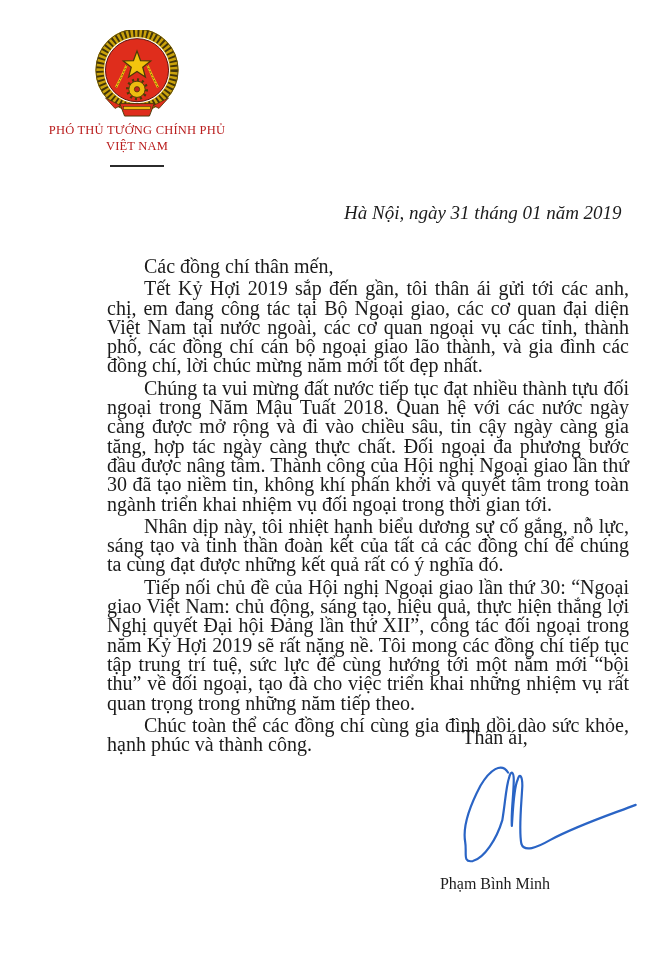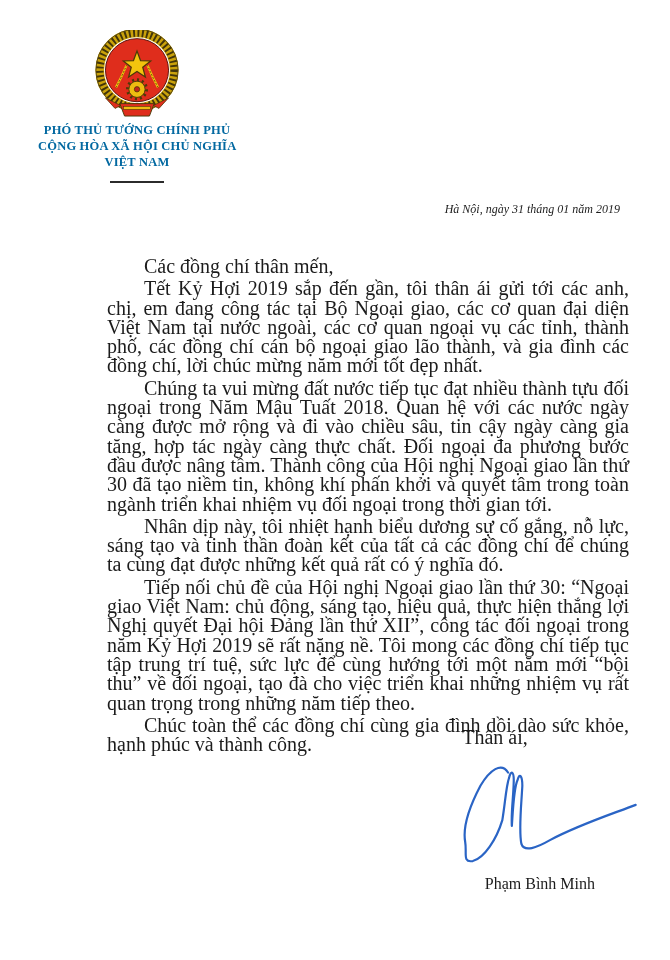--- a/index.html
+++ b/index.html
@@ -21,39 +21,38 @@
   }
   .page{position:absolute;inset:0;background:var(--paper);}
 
   
   .letterhead{
     position:absolute;left:38px;top:30px;width:198px;
     text-align:center;
   }
   .emblem{display:block;margin:0 auto 4px auto;}
   .lh-line{
-    font-weight:bold;
+    font-weight:normal;
     font-size:12.5px;
     line-height:16px;
     white-space:nowrap;
     letter-spacing:.2px;
-    color:#0369a1;
+    color:#b91c1c;
   }
   .lh-rule{
     width:54px;height:0;
     border-top:2px solid #2b2b2b;
     margin:11px auto 0 auto;
   }
 
   
   .dateline{
-    position:absolute;top:202px;left:330px;width:290px;
-    text-align:right;
+    position:absolute;top:202px;left:344px;width:290px;
     font-style:italic;
-    font-size:12px;
+    font-size:19px;
     white-space:nowrap;
   }
 
   
   .letter-body{
     position:absolute;left:107px;top:257px;width:522px;
     font-size:20px;
     line-height:19.3px;
     text-align:justify;
   }
@@ -67,21 +66,21 @@
   .valediction{
     position:absolute;top:726px;left:420px;width:150px;
     text-align:center;
     font-size:20px;
   }
   .signature-wrap{
     position:absolute;left:449px;top:757px;width:200px;height:110px;
   }
   .signer-name{
     position:absolute;top:875px;left:395px;width:200px;
-    text-align:right;
+    text-align:center;
     font-size:16px;
   }
   svg{display:block;}
 </style>
 </head>
 <body>
 
 <div class="page">
 
   <div class="letterhead">
@@ -103,21 +102,20 @@
       <circle cx="45" cy="62" r="10" fill="none" stroke="var(--emblem-dark)" stroke-width="3" stroke-dasharray="2.2 3"></circle>
       <circle cx="45" cy="62" r="8.5" fill="var(--emblem-gold)" stroke="var(--emblem-dark)" stroke-width="1"></circle>
       <circle cx="45" cy="62" r="2.8" fill="#c2271a" stroke="var(--emblem-dark)" stroke-width="0.8"></circle>
 
       <path d="M 28,79 L 12,71 L 22,82 Z" fill="var(--emblem-red)" stroke="var(--emblem-dark)" stroke-width="0.8"></path>
       <path d="M 62,79 L 78,71 L 68,82 Z" fill="var(--emblem-red)" stroke="var(--emblem-dark)" stroke-width="0.8"></path>
       <path d="M 27,77 L 63,77 L 58,90 L 32,90 Z" fill="var(--emblem-red)" stroke="var(--emblem-dark)" stroke-width="1"></path>
       <rect x="31" y="80" width="28" height="3" fill="var(--emblem-gold)" stroke="var(--emblem-dark)" stroke-width="0.6"></rect>
     </svg>
     <div class="lh-line">PHÓ THỦ TƯỚNG CHÍNH PHỦ</div>
-    <div class="lh-line">CỘNG HÒA XÃ HỘI CHỦ NGHĨA</div>
     <div class="lh-line">VIỆT NAM</div>
     <div class="lh-rule"></div>
   </div>
 
   <div class="dateline">Hà Nội, ngày 31 tháng 01 năm 2019</div>
 
   <div class="letter-body">
     <p class="salutation">Các đồng chí thân mến,</p>
     <p>Tết Kỷ Hợi 2019 sắp đến gần, tôi thân ái gửi tới các anh, chị, em đang công tác tại Bộ Ngoại giao, các cơ quan đại diện Việt Nam tại nước ngoài, các cơ quan ngoại vụ các tỉnh, thành phố, các đồng chí cán bộ ngoại giao lão thành, và gia đình các đồng chí, lời chúc mừng năm mới tốt đẹp nhất.</p>
     <p>Chúng ta vui mừng đất nước tiếp tục đạt nhiều thành tựu đối ngoại trong Năm Mậu Tuất 2018. Quan hệ với các nước ngày càng được mở rộng và đi vào chiều sâu, tin cậy ngày càng gia tăng, hợp tác ngày càng thực chất. Đối ngoại đa phương bước đầu được nâng tầm. Thành công của Hội nghị Ngoại giao lần thứ 30 đã tạo niềm tin, không khí phấn khởi và quyết tâm trong toàn ngành triển khai nhiệm vụ đối ngoại trong thời gian tới.</p>

